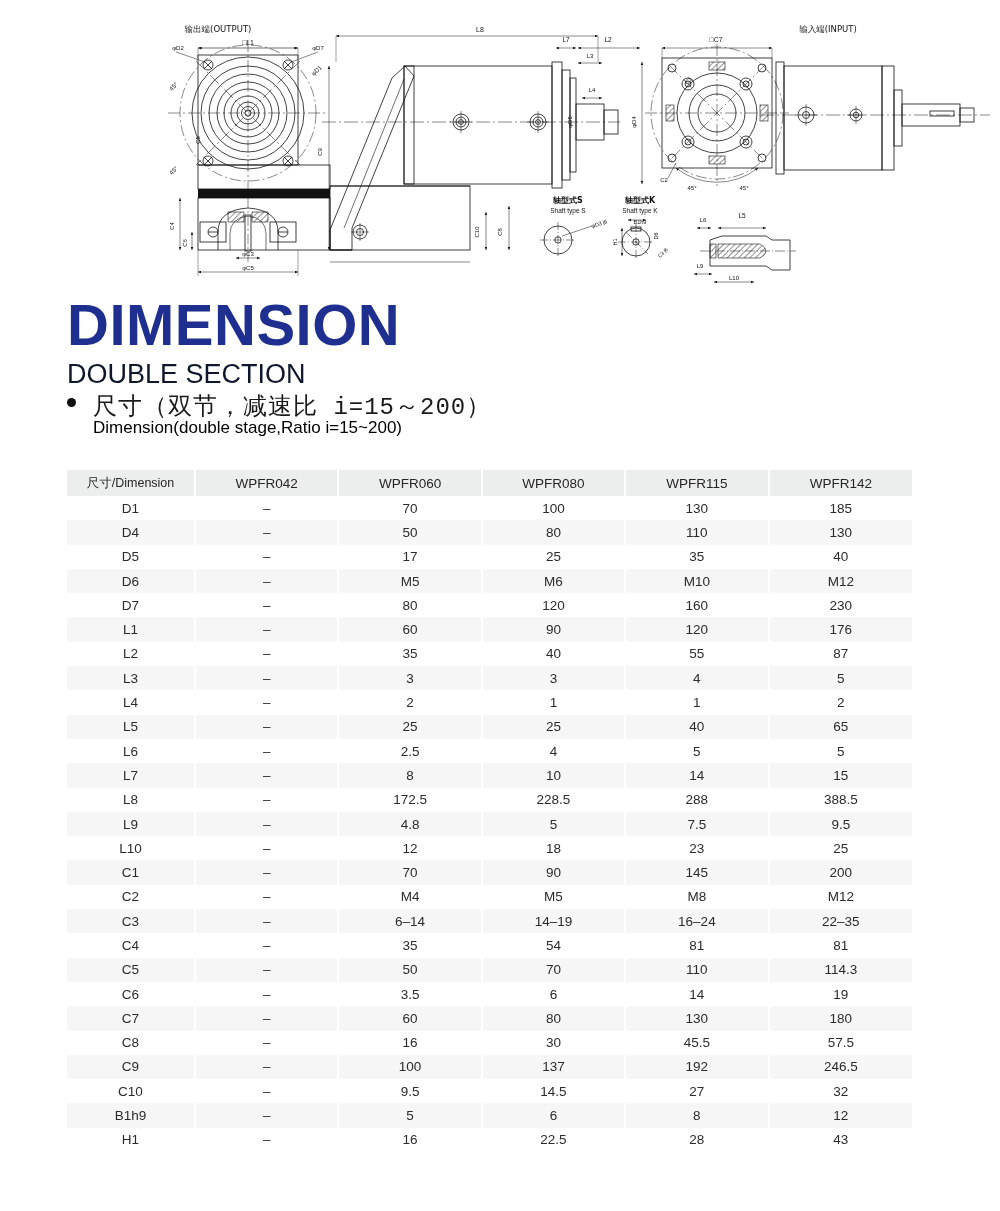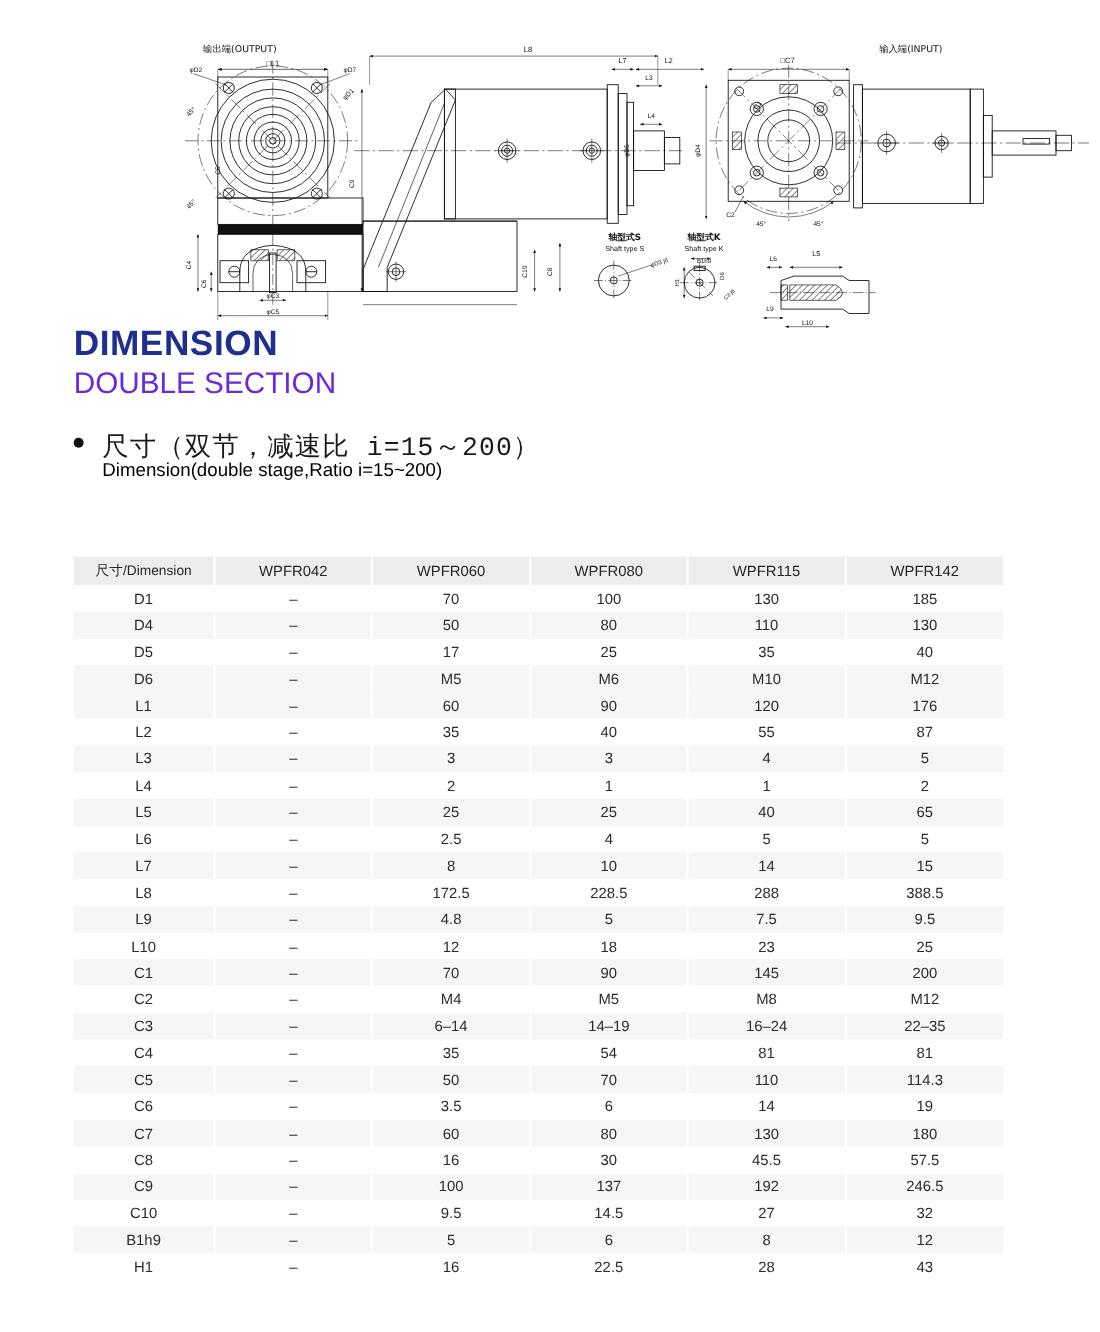--- a/index.html
+++ b/index.html
@@ -7,40 +7,40 @@
     width:1000px;height:1211px;
     background:#ffffff;
     font-family:"Liberation Sans","DejaVu Sans",sans-serif;
     color:#231f20;
     overflow:hidden;
     position:relative;
   }
 
   
   #drawing{
-    position:absolute;left:0;top:15px;width:1000px;height:288px;
+    position:absolute;left:0;top:0;width:1000px;height:288px;
   }
   #drawing svg{display:block;}
 
   
   #titleblock{
     position:absolute;left:67px;top:296px;width:880px;
   }
   .title-main{
-    font-size:32px;
+    font-size:58px;
     font-weight:bold;
     color:#1f2f8f;
     letter-spacing:0.5px;
     line-height:1.0;
     margin:0;
     font-family:"Liberation Sans","DejaVu Sans",sans-serif;
   }
   .title-sub{
     font-size:27px;
-    color:#6d28d9;
+    color:#0f172a;
     letter-spacing:0px;
     line-height:1.1;
     margin:6px 0 0 0;
     font-weight:400;
   }
 
   .bullet-row{
     position:absolute;left:67px;top:390px;width:880px;
   }
   .bullet-dot{
@@ -55,21 +55,21 @@
     white-space:nowrap;
   }
   .bullet-en{
     position:absolute;left:26px;top:28px;
     font-size:17px;color:#000000;letter-spacing:0px;
     white-space:nowrap;
   }
 
   
   #dimtable-wrap{
-    position:absolute;left:67px;top:470px;width:845px;margin-top:36px;
+    position:absolute;left:67px;top:470px;width:845px;
   }
   table.dimtable{
     border-collapse:collapse;
     width:845px;
     table-layout:fixed;
   }
   table.dimtable col.c-label{width:128px;}
   table.dimtable col.c-val{width:143.4px;}
   table.dimtable th,
   table.dimtable td{
@@ -429,20 +429,28 @@
           <td>40</td>
         </tr>
         <tr class="even">
           <td>D6</td>
           <td>–</td>
           <td>M5</td>
           <td>M6</td>
           <td>M10</td>
           <td>M12</td>
         </tr>
+        <tr class="odd">
+          <td>D7</td>
+          <td>–</td>
+          <td>80</td>
+          <td>120</td>
+          <td>160</td>
+          <td>230</td>
+        </tr>
         <tr class="even">
           <td>L1</td>
           <td>–</td>
           <td>60</td>
           <td>90</td>
           <td>120</td>
           <td>176</td>
         </tr>
         <tr class="odd">
           <td>L2</td>

